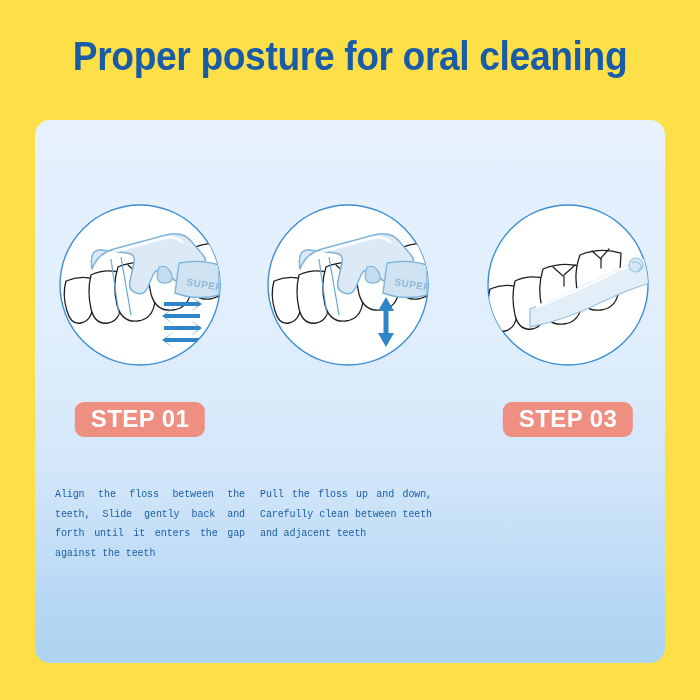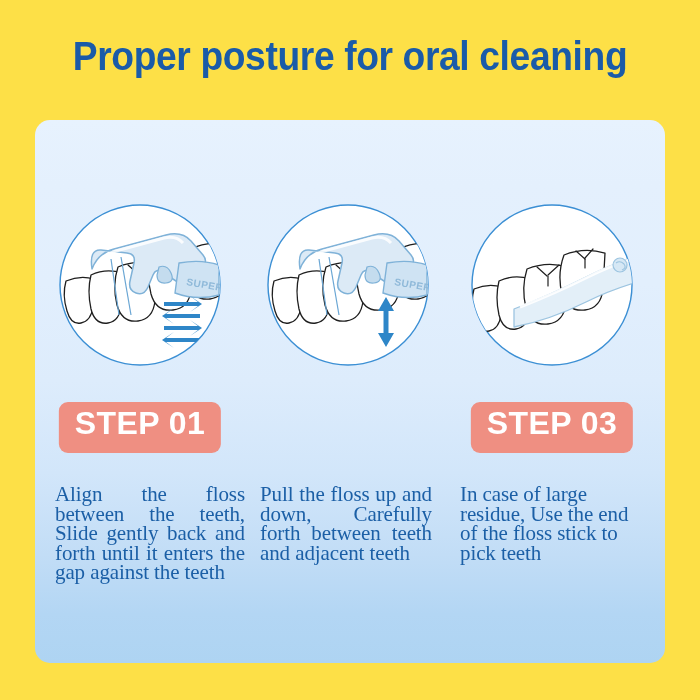--- a/index.html
+++ b/index.html
@@ -67,21 +67,21 @@
     height: 543px;
   }
   .col {
     position: absolute;
     top: 0;
     width: 210px;
     height: 543px;
   }
   .col-1 { left: 0px; }
   .col-2 { left: 208px; }
-  .col-3 { left: 412px; }
+  .col-3 { left: 428px; }
 
   
   .circle-wrap {
     position: absolute;
     top: 83px;
     left: 50%;
     transform: translateX(-50%);
     width: 164px;
     height: 164px;
   }
@@ -89,35 +89,35 @@
 
   
   .badge {
     position: absolute;
     top: 282px;
     left: 50%;
     transform: translateX(-50%);
     background: #ef8f82;
     color: #ffffff;
     border-radius: 9px;
-    padding: 5px 16px 14px 16px;
+    padding: 5px 16px 6px 16px;
     font-family: "Liberation Sans Narrow", "Liberation Sans", sans-serif;
-    font-size: 32px;
+    font-size: 24px;
     font-weight: bold;
     letter-spacing: 0.4px;
     line-height: 1;
     white-space: nowrap;
   }
 
   
   .desc {
     position: absolute;
     top: 365px;
-    font-family: Liberation Serif, serif;
-    font-size: 21px;
+    font-family: Liberation Mono, monospace;
+    font-size: 10px;
     line-height: 19.5px;
     color: #1b5fa6;
     text-align: justify;
     letter-spacing: -0.1px;
   }
   .col-1 .desc { left: 20px;  width: 190px; }
   .col-2 .desc { left: 17px;  width: 172px; }
   .col-3 .desc { left: 13px;  width: 185px; text-align: left; }
 </style>
 </head>
@@ -227,21 +227,21 @@
               </g>
 
               <g fill="#2e86c8" transform="translate(113,94)">
                 <path d="M7 0 L15 14 L9.5 14 L9.5 36 L15 36 L7 50 L-1 36 L4.5 36 L4.5 14 L-1 14 Z"></path>
               </g>
             </g>
           </svg>
         </div>
 
 
-        <div class="desc">Pull the floss up and down, Carefully forth between teeth and adjacent teeth</div>
+        <div class="desc">Pull the floss up and down, Carefully clean between teeth and adjacent teeth</div>
       </div>
 
       <div class="col col-3">
 
         <div class="circle-wrap">
           <svg width="164" height="164" viewBox="0 0 164 164">
             <defs>
               <clipPath id="clip3">
                   <circle cx="82" cy="82" r="80"></circle>
                 </clipPath>
@@ -268,18 +268,17 @@
                 <path d="M50 104 q34 -13 68 -30 q20 -10 44 -18" fill="none" stroke="#ffffff" stroke-width="3" opacity="0.9"></path>
                 <circle cx="150" cy="62" r="7" fill="#d6e8f5" stroke="#9cc4e0" stroke-width="1.2"></circle>
                 <path d="M146 60 q4 -3 8 1 q3 4 -2 6" fill="none" stroke="#9cc4e0" stroke-width="1.1"></path>
               </g>
             </g>
           </svg>
         </div>
 
         <div class="badge">STEP 03</div>
 
-        <div class="desc">In case of large residue, Use the end of the floss stick to pick teeth</div>
       </div>
 
     </div>
   </div>
 </div>
 
 </body></html>

